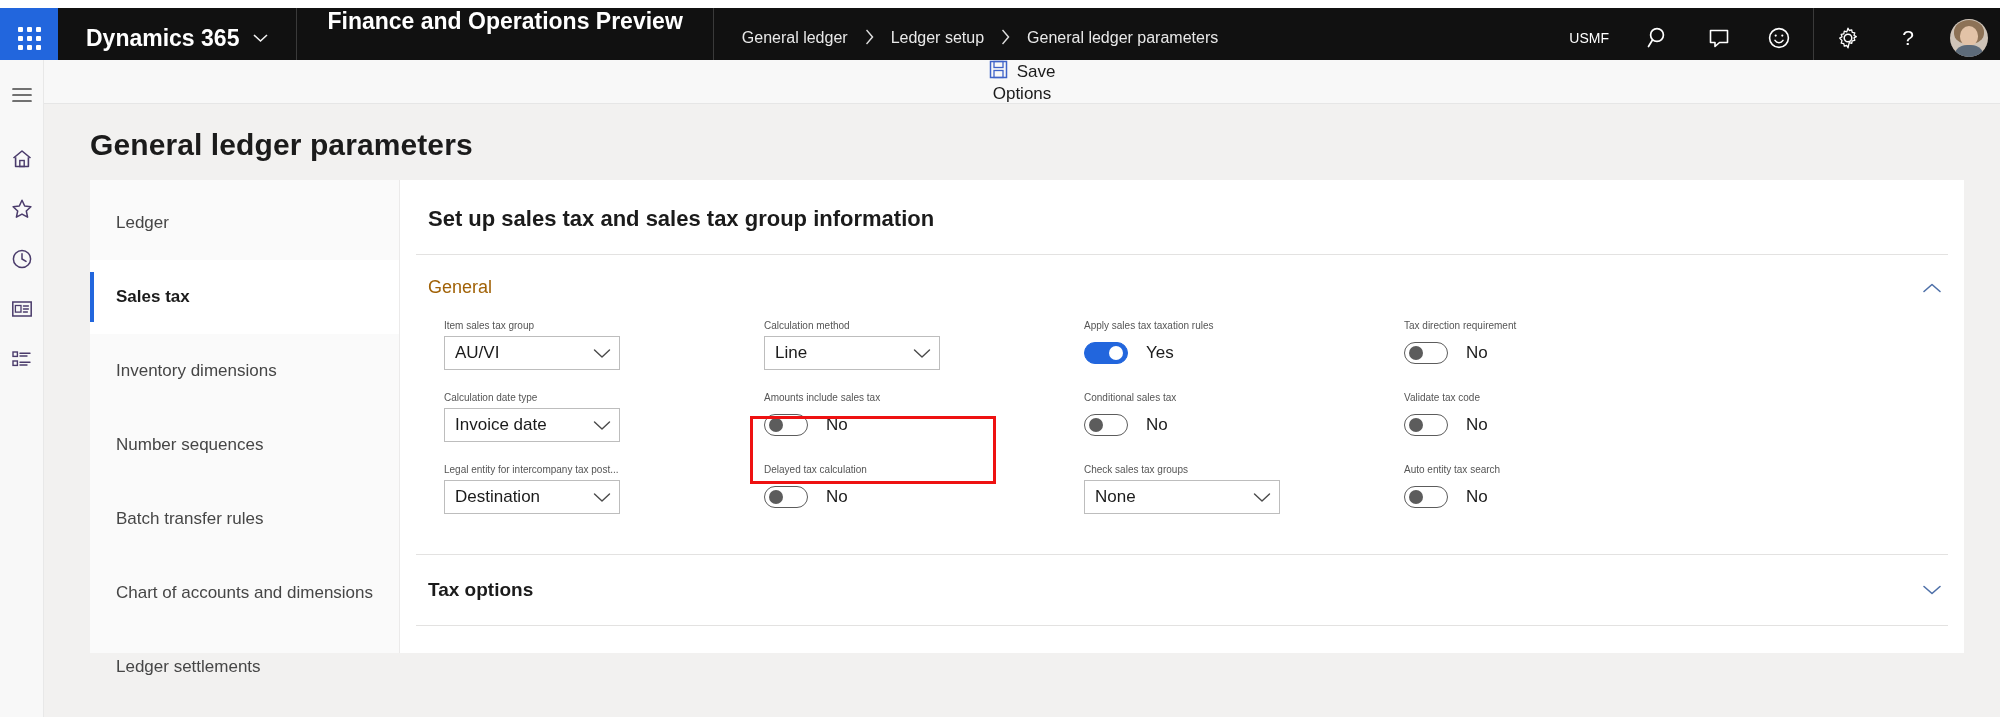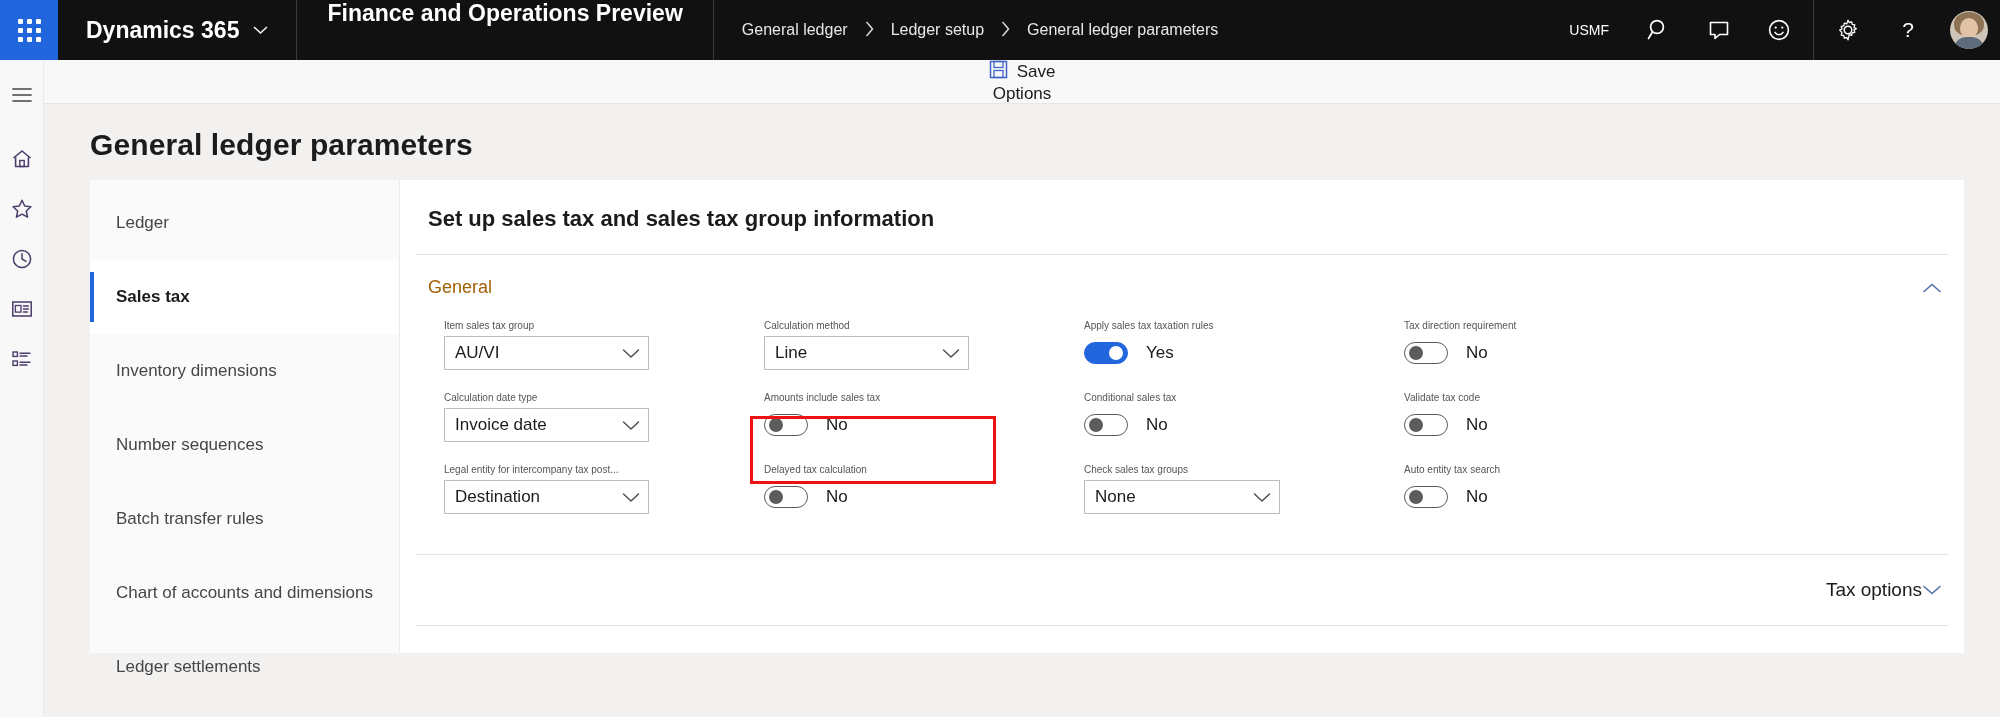--- a/index.html
+++ b/index.html
@@ -5,21 +5,21 @@
   * { box-sizing: border-box; margin: 0; padding: 0; }
   html, body {
     width: 2000px; height: 717px;
     font-family: "Liberation Sans", sans-serif;
     background: #ffffff;
     overflow: hidden;
   }
 
   
   .topbar {
-    position: absolute; top: 0; left: 0;
+    position: absolute; top: 8px; left: 0;
     width: 2000px; height: 60px;
     background: #111111;
     display: flex; align-items: stretch;
   }
   .waffle {
     width: 58px; height: 60px;
     background: #2266dd;
     display: flex; align-items: center; justify-content: center;
     cursor: pointer;
   }
@@ -224,21 +224,21 @@
   .fieldcol { width: 320px; flex: 0 0 320px; }
   .fieldcol.boxed { position: relative; }
 
   .field { height: 72px; padding-top: 4px; }
   .flabel {
     font-size: 10px; color: #555555;
     margin-bottom: 5px;
     white-space: nowrap;
   }
   .fselect {
-    width: 205px; height: 34px;
+    width: 176px; height: 34px;
     border: 1px solid #bdbdbd;
     background: #ffffff;
     display: flex; align-items: center; justify-content: space-between;
     padding: 0 8px 0 10px;
     font-size: 17px; color: #1b1b1b;
     cursor: pointer;
   }
   .fselect.wide { width: 196px; }
   .fselect .dchev { color: #4a4a4a; display: flex; }
 
@@ -267,25 +267,26 @@
 
   .redbox {
     position: absolute;
     left: -14px; top: 100px;
     width: 246px; height: 68px;
     border: 3px solid #ee1111;
     pointer-events: none;
   }
 
   .collapsed-sec {
-    display: flex; align-items: center; justify-content: flex-end;
+    display: flex; align-items: center; justify-content: space-between;
     margin: 0 16px;
     padding: 24px 6px 24px 12px;
     border-top: 1px solid #e3e2e1;
     cursor: pointer;
+    font-weight: bold;
   }
   .collapsed-sec .sname { font-size: 19px; color: #1b1b1b; }
 </style>
 </head>
 <body>
 
 <div class="topbar">
 
   <div class="waffle">
     <div class="waffle-grid">

